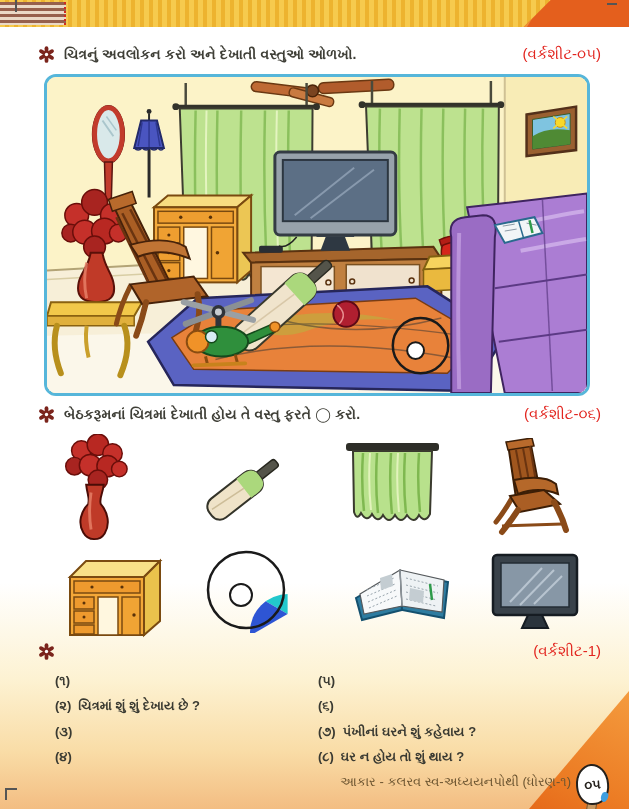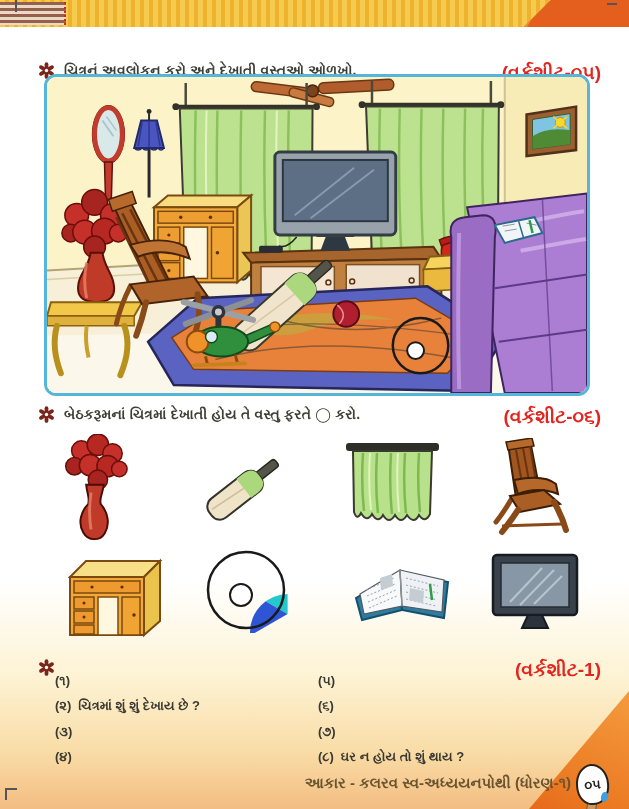--- a/index.html
+++ b/index.html
@@ -16,36 +16,36 @@
   .top-left-badge{position:absolute;top:2px;left:0;width:64px;height:23px;
                  background:repeating-linear-gradient(180deg,#96604c 0 3px,#ead9c6 3px 6px);
                  border-right:2px dotted #d02a20;}
   
   .mark{position:absolute;width:10px;height:10px;border:0 solid #555;}
   .mark-tl{top:0;left:15px;border-left-width:2px;height:12px;}
   .mark-tr{top:3px;right:12px;border-top-width:2px;}
   .mark-bl{bottom:9px;left:5px;border-left-width:2px;border-top-width:2px;}
   .mark-br{bottom:9px;right:7px;border-right-width:2px;border-top-width:2px;}
   
-  .section{position:absolute;left:38px;right:28px;display:flex;gap:9px;margin-top:17px;}
+  .section{position:absolute;left:38px;right:28px;display:flex;align-items:center;gap:9px;}
   .sec-title{font-weight:bold;font-size:14px;color:#3f3f37;letter-spacing:0.2px;}
-  .ws{margin-left:auto;color:#e2251f;font-weight:bold;font-size:19px;white-space:nowrap;}
+  .ws{margin-left:auto;color:#e2251f;font-weight:normal;font-size:15px;white-space:nowrap;}
   .bullet{display:inline-flex;flex:0 0 auto;}
   
   .illu{position:absolute;left:44px;top:74px;width:546px;height:322px;border:3px solid #56b6da;
         border-radius:12px;background:#fcf4cb;overflow:hidden;box-sizing:border-box;}
   .illu svg{display:block;width:100%;height:100%;}
   
   .obj{position:absolute;}
   
   .q-col{position:absolute;width:300px;}
   .q-row{display:flex;align-items:center;gap:7px;height:25.5px;font-size:13px;font-weight:bold;color:#3a3a32;}
   .q-num{flex:0 0 auto;}
   
-  .footer-text{position:absolute;top:774px;right:58px;font-size:15px;font-weight:bold;color:#6b5430;}
+  .footer-text{position:absolute;top:774px;right:58px;font-size:13px;font-weight:normal;color:#6b5430;}
   .corner-triangle{position:absolute;right:0;bottom:0;width:100px;height:118px;
         background:linear-gradient(205deg,#f49b3e 0%,#ec7c24 70%,#e66a1a 100%);
         clip-path:polygon(100% 0,100% 100%,0 100%);}
   .page-badge{position:absolute;left:576px;top:764px;width:29px;height:37px;background:#ffffff;
         border:2px solid #25211c;border-radius:50% 50% 46% 46%;display:flex;align-items:center;
         justify-content:center;font-weight:bold;font-size:13px;color:#25211c;transform:rotate(-5deg);z-index:5;}
   .badge-stick{position:absolute;left:586px;top:800px;width:8px;height:20px;background:#c89860;
         border:1.5px solid #7a4e20;transform:rotate(8deg);z-index:4;}
   .badge-drop{position:absolute;left:601px;top:792px;width:7px;height:10px;background:#3f9fe0;
         border-radius:50% 50% 60% 60%;transform:rotate(18deg);z-index:6;}
@@ -330,21 +330,21 @@
               <line x1="460" y1="151" x2="472" y2="149"></line>
               <line x1="462" y1="156" x2="474" y2="154"></line>
               <line x1="484" y1="148" x2="494" y2="150"></line>
             </g>
           <line x1="487" y1="145" x2="490" y2="158" stroke="#2e9a4a" stroke-width="2.5"></line>
         </g>
       </g>
     </svg>
   </div>
 
-  <div class="section" style="top:389px">
+  <div class="section" style="top:405px">
     <span class="bullet">
       <svg width="17" height="17" viewBox="0 0 20 20">
           <g stroke="#7b241c" stroke-width="4.4" stroke-linecap="round">
             <line x1="10" y1="2.5" x2="10" y2="17.5"></line>
             <line x1="3.5" y1="6" x2="16.5" y2="14"></line>
             <line x1="16.5" y1="6" x2="3.5" y2="14"></line>
           </g>
           <circle cx="10" cy="10" r="2" fill="#fff"></circle>
         </svg>
     </span>
@@ -514,20 +514,21 @@
   </div>
   <div class="q-col" style="left:318px;top:668px;width:305px">
     <div class="q-row">
         <span class="q-num">(૫)</span>
       </div>
     <div class="q-row">
         <span class="q-num">(૬)</span>
       </div>
     <div class="q-row">
         <span class="q-num">(૭)</span>
+        <span class="q-text">પંખીનાં ઘરને શું કહેવાય ?</span>
       </div>
     <div class="q-row">
         <span class="q-num">(૮)</span>
         <span class="q-text">ઘર ન હોય તો શું થાય ?</span>
       </div>
   </div>
 
   <div class="corner-triangle"></div>
   <div class="footer-text">આકાર - કલરવ સ્વ-અધ્યયનપોથી (ધોરણ-૧)</div>
   <div class="badge-stick"></div>

